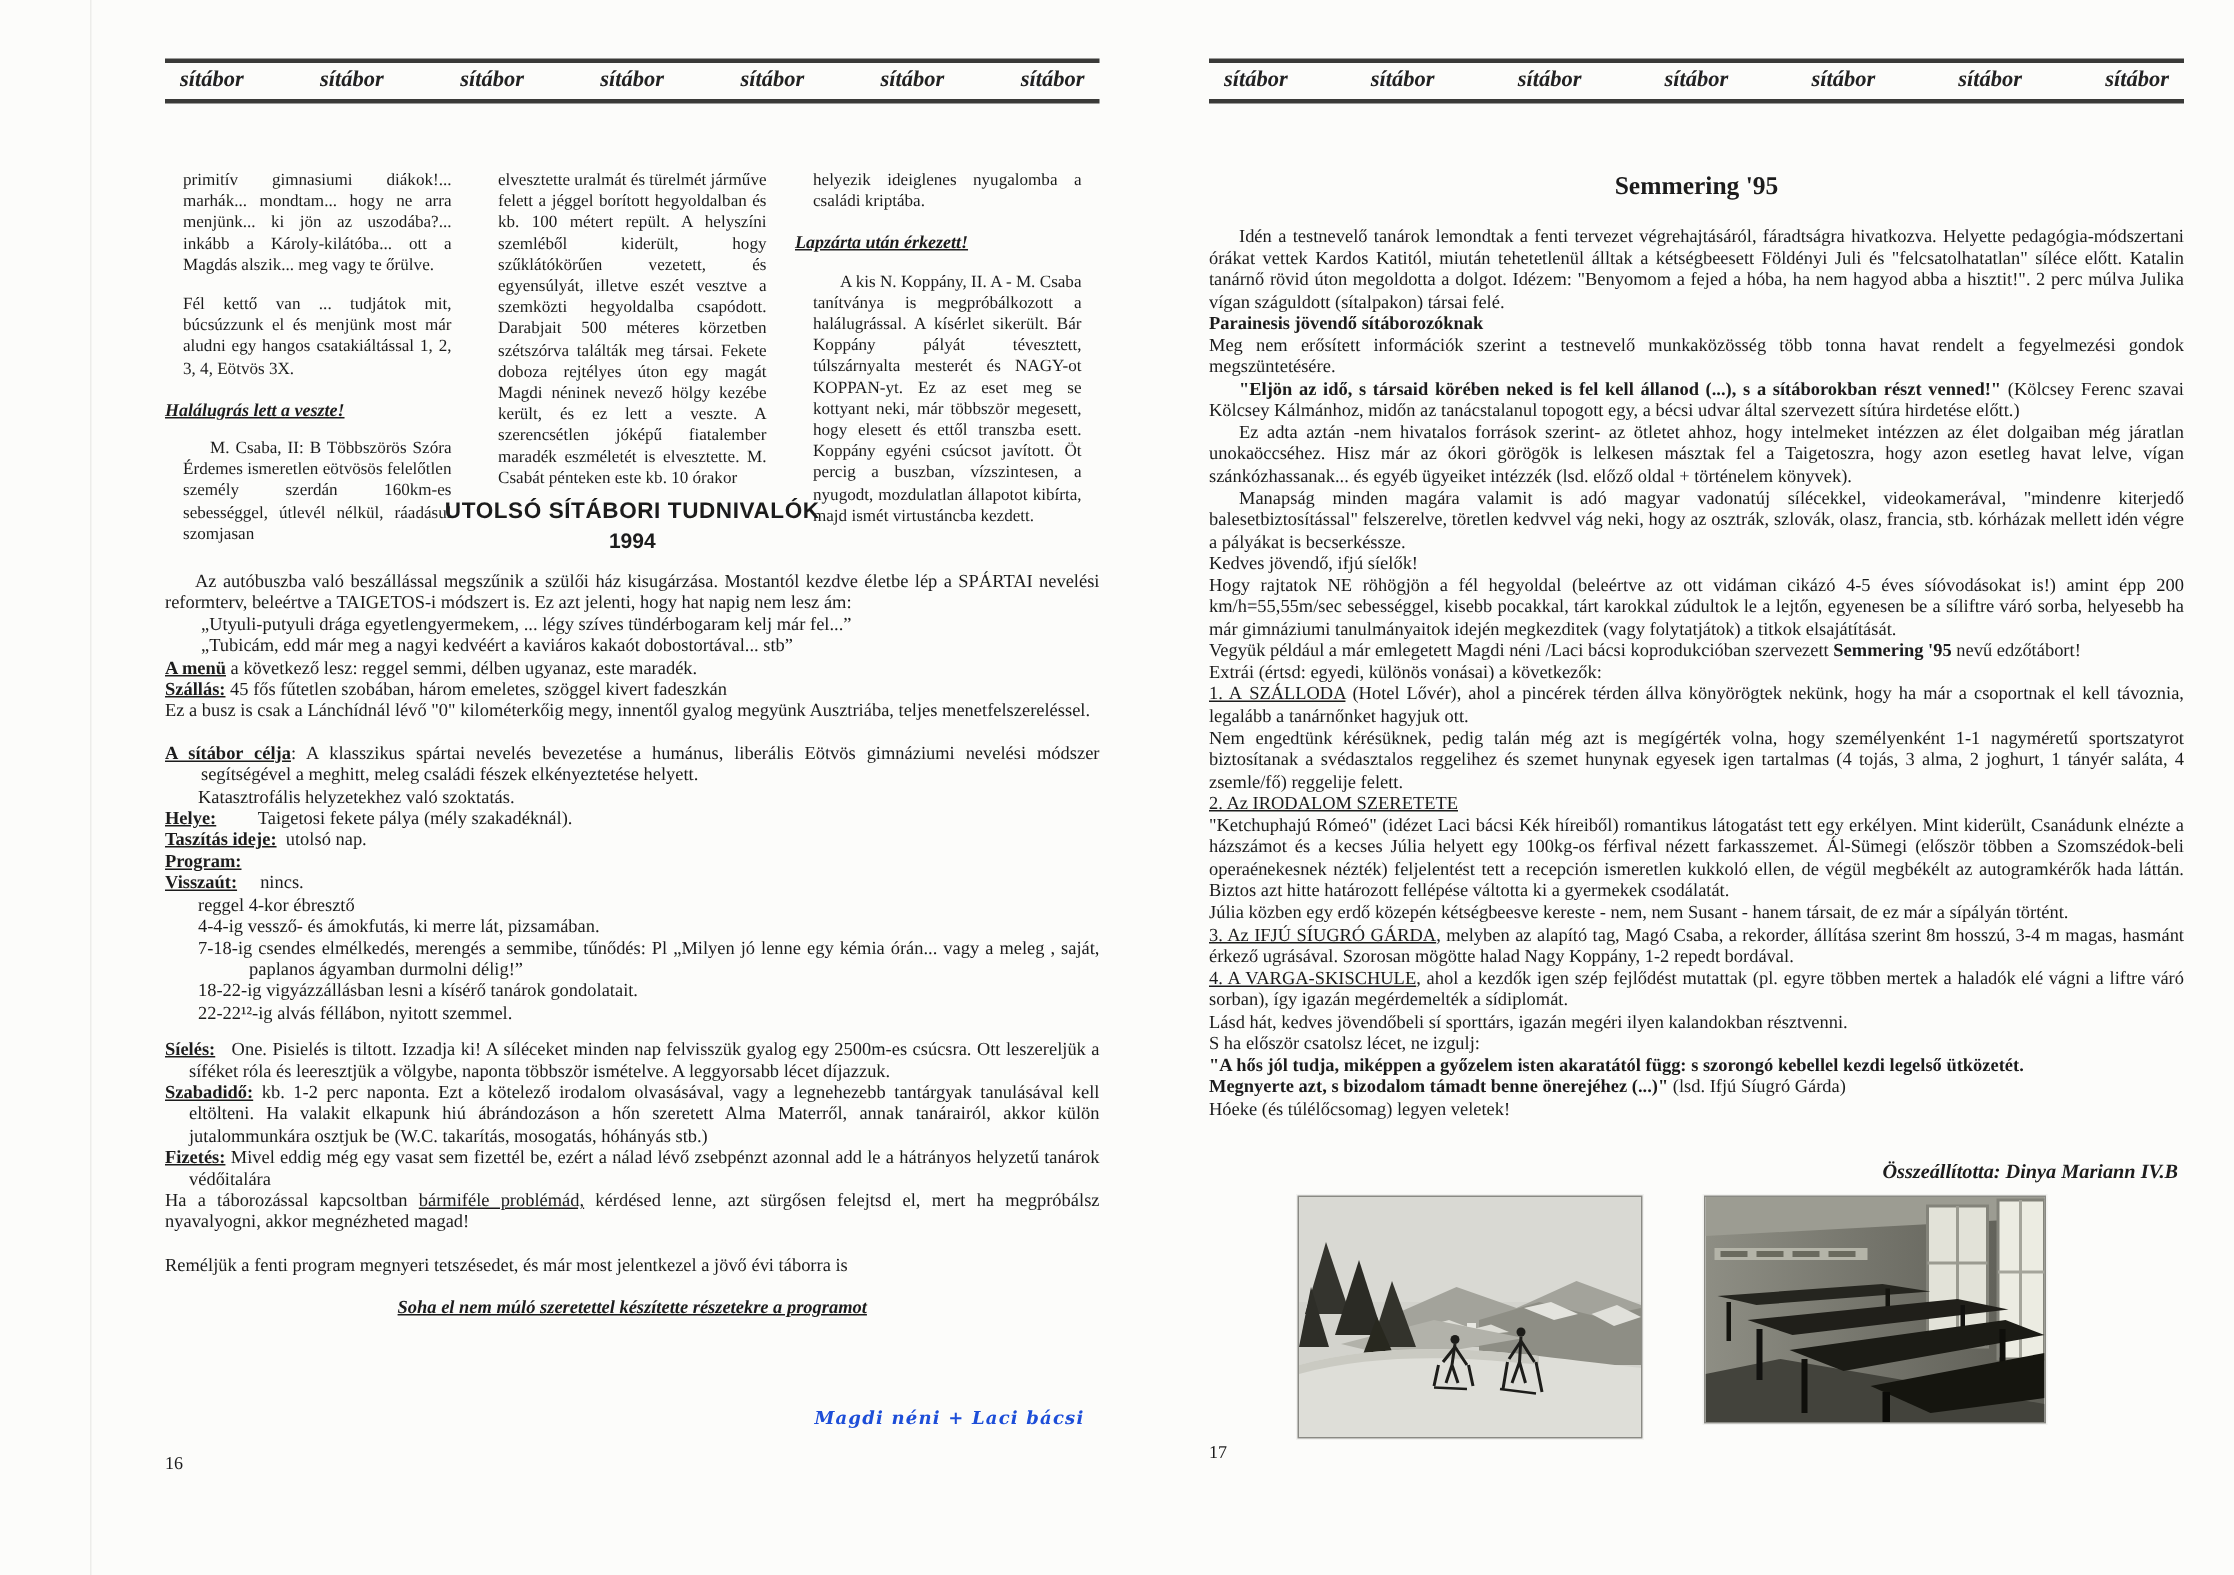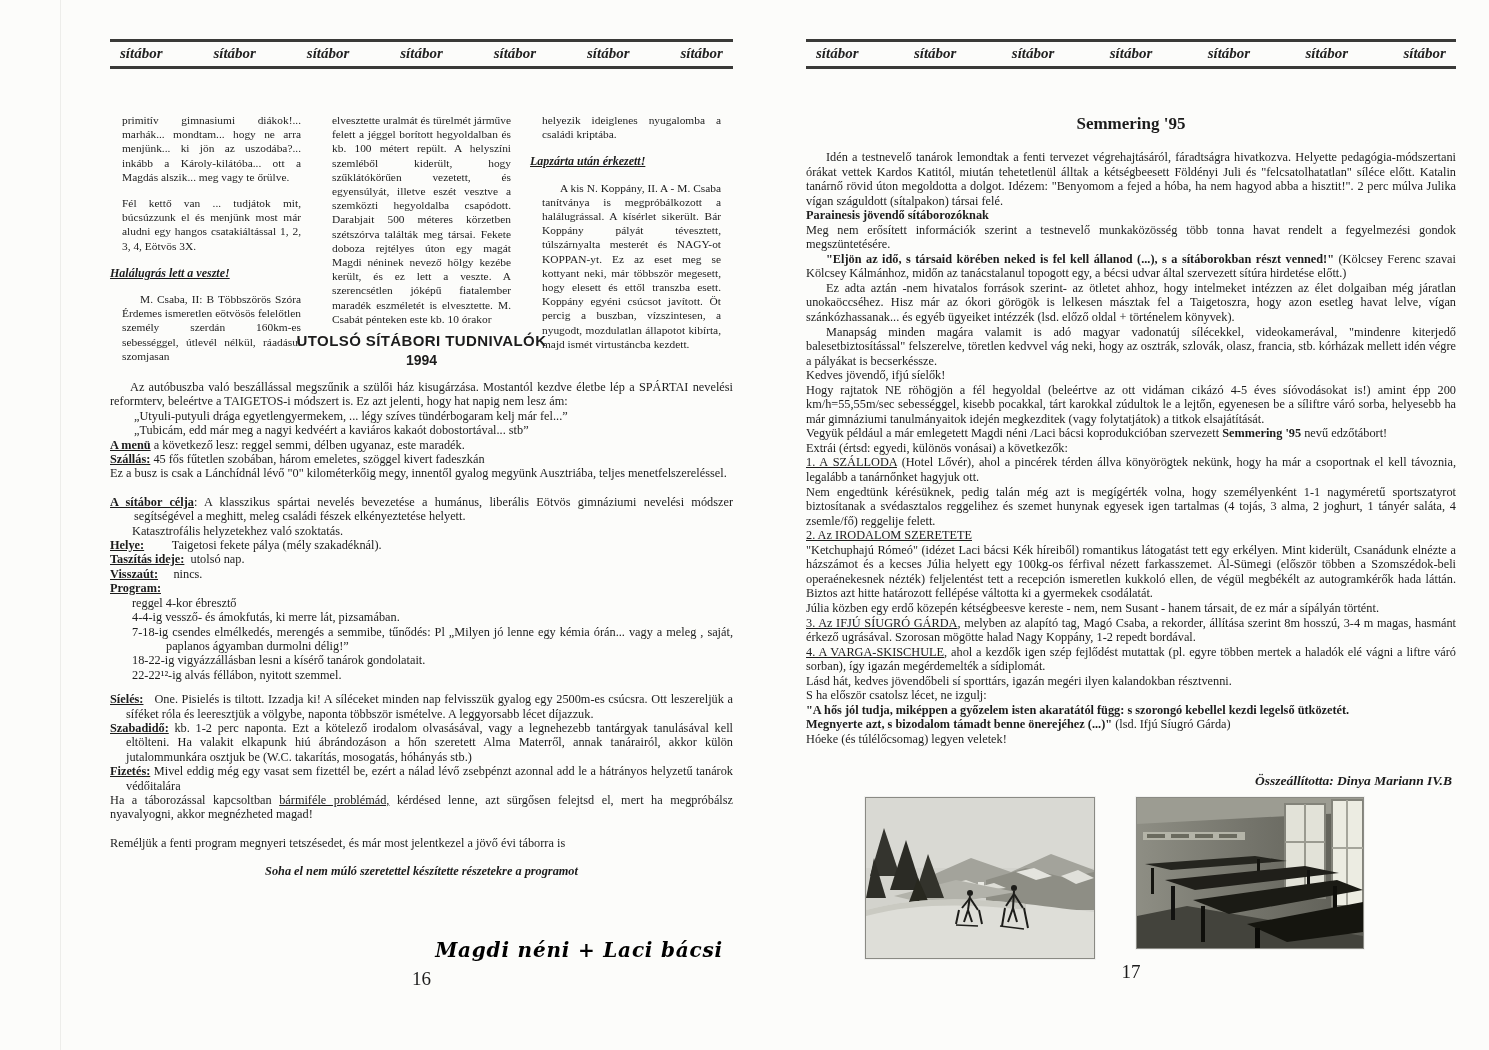--- a/index.html
+++ b/index.html
@@ -42,42 +42,42 @@
   .bodytext p{margin:0;}
   .ind{text-indent:20px;}
   .q{padding-left:24px;}
   .hang16{padding-left:16px;text-indent:-16px;}
   .hang22{padding-left:24px;text-indent:-24px;}
   .progitem{padding-left:56px;text-indent:-34px;}
   .sub{padding-left:22px;}
   .gap-sm{margin-top:10px !important;}
   .gap-md{margin-top:14px !important;}
   .center{text-align:center;}
-  .bolditalic{font-weight:bold;font-style:italic;}
+  .bolditalic{font-weight:bold;font-style:italic;text-decoration:underline;}
 
   
   .seg-n{}
   .seg-b{font-weight:bold;}
   .seg-u{text-decoration:underline;}
   .seg-bu{font-weight:bold;text-decoration:underline;}
 
   
   .script-sig{
     position:absolute;top:938px;right:10px;
     font-family:"DejaVu Serif", serif;font-weight:bold;font-style:italic;
-    font-size:20px;letter-spacing:0.8px;color:#000000;
+    font-size:12px;letter-spacing:0.8px;color:#1d4ed8;
   }
   .right-sig{position:absolute;top:773px;right:4px;font-weight:bold;font-style:italic;font-size:13.5px;}
 
   
   .page-title{position:absolute;top:114px;left:0;width:650px;text-align:center;
     font-weight:bold;font-size:17px;}
 
   
-  .pageno{position:absolute;left:0;width:100%;text-align:center;font-size:19px;}
+  .pageno{position:absolute;left:0;width:100%;text-align:left;font-size:12px;}
   #pageno-left{top:968px;}
   #pageno-right{top:961px;}
 
   
   .photo{position:absolute;border:1px solid #8a8a84;box-shadow:0 0 0 1px rgba(0,0,0,0.04);}
   #photo-ski{top:797px;left:59px;width:228px;height:160px;}
   #photo-class{top:797px;left:330px;width:226px;height:150px;}
   .photo svg{display:block;}
 </style>
 </head>
@@ -123,22 +123,22 @@
     <p class="ind">Az autóbuszba való beszállással megszűnik a szülői ház kisugárzása. Mostantól kezdve életbe lép a SPÁRTAI nevelési reformterv, beleértve a TAIGETOS-i módszert is. Ez azt jelenti, hogy hat napig nem lesz ám:</p>
     <p class="q">„Utyuli-putyuli drága egyetlengyermekem, ... légy szíves tündérbogaram kelj már fel...”</p>
     <p class="q">„Tubicám, edd már meg a nagyi kedvéért a kaviáros kakaót dobostortával... stb”</p>
     <p><span class="seg-bu">A menü</span><span class="seg-n"> a következő lesz: reggel semmi, délben ugyanaz, este maradék.</span></p>
     <p><span class="seg-bu">Szállás:</span><span class="seg-n"> 45 fős fűtetlen szobában, három emeletes, szöggel kivert fadeszkán</span></p>
     <p>Ez a busz is csak a Lánchídnál lévő "0" kilométerkőig megy, innentől gyalog megyünk Ausztriába, teljes menetfelszereléssel.</p>
     <p class="hang22 gap-md"><span class="seg-bu">A sítábor célja</span><span class="seg-n">: A klasszikus spártai nevelés bevezetése a humánus, liberális Eötvös gimnáziumi nevelési módszer segítségével a meghitt, meleg családi fészek elkényeztetése helyett.</span></p>
     <p class="sub">Katasztrofális helyzetekhez való szoktatás.</p>
     <p><span class="seg-bu">Helye:</span><span class="seg-n">&nbsp;&nbsp;&nbsp;&nbsp;&nbsp;&nbsp;&nbsp;&nbsp;&nbsp;Taigetosi fekete pálya (mély szakadéknál).</span></p>
     <p><span class="seg-bu">Taszítás ideje:</span><span class="seg-n">&nbsp;&nbsp;utolsó nap.</span></p>
+    <p><span class="seg-bu">Program:</span></p>
     <p><span class="seg-bu">Visszaút:</span><span class="seg-n">&nbsp;&nbsp;&nbsp;&nbsp;&nbsp;nincs.</span></p>
-    <p><span class="seg-bu">Program:</span></p>
     <p class="sub">reggel 4-kor ébresztő</p>
     <p class="sub">4-4-ig vessző- és ámokfutás, ki merre lát, pizsamában.</p>
     <p class="progitem">7-18-ig csendes elmélkedés, merengés a semmibe, tűnődés: Pl „Milyen jó lenne egy kémia órán... vagy a meleg , saját, paplanos ágyamban durmolni délig!”</p>
     <p class="sub">18-22-ig vigyázzállásban lesni a kísérő tanárok gondolatait.</p>
     <p class="sub">22-22¹²-ig alvás féllábon, nyitott szemmel.</p>
     <p class="hang16 gap-sm"><span class="seg-bu">Síelés:</span><span class="seg-n">&nbsp;&nbsp;&nbsp;One. Pisielés is tiltott. Izzadja ki! A síléceket minden nap felvisszük gyalog egy 2500m-es csúcsra. Ott leszereljük a síféket róla és leeresztjük a völgybe, naponta többször ismételve. A leggyorsabb lécet díjazzuk.</span></p>
     <p class="hang16"><span class="seg-bu">Szabadidő:</span><span class="seg-n"> kb. 1-2 perc naponta. Ezt a kötelező irodalom olvasásával, vagy a legnehezebb tantárgyak tanulásával kell eltölteni. Ha valakit elkapunk hiú ábrándozáson a hőn szeretett Alma Materről, annak tanárairól, akkor külön jutalommunkára osztjuk be (W.C. takarítás, mosogatás, hóhányás stb.)</span></p>
     <p class="hang16"><span class="seg-bu">Fizetés:</span><span class="seg-n"> Mivel eddig még egy vasat sem fizettél be, ezért a nálad lévő zsebpénzt azonnal add le a hátrányos helyzetű tanárok védőitalára</span></p>
     <p><span class="seg-n">Ha a táborozással kapcsoltban </span><span class="seg-u">bármiféle problémád,</span><span class="seg-n"> kérdésed lenne, azt sürgősen felejtsd el, mert ha megpróbálsz nyavalyogni, akkor megnézheted magad!</span></p>
     <p class="gap-md">Reméljük a fenti program megnyeri tetszésedet, és már most jelentkezel a jövő évi táborra is</p>

